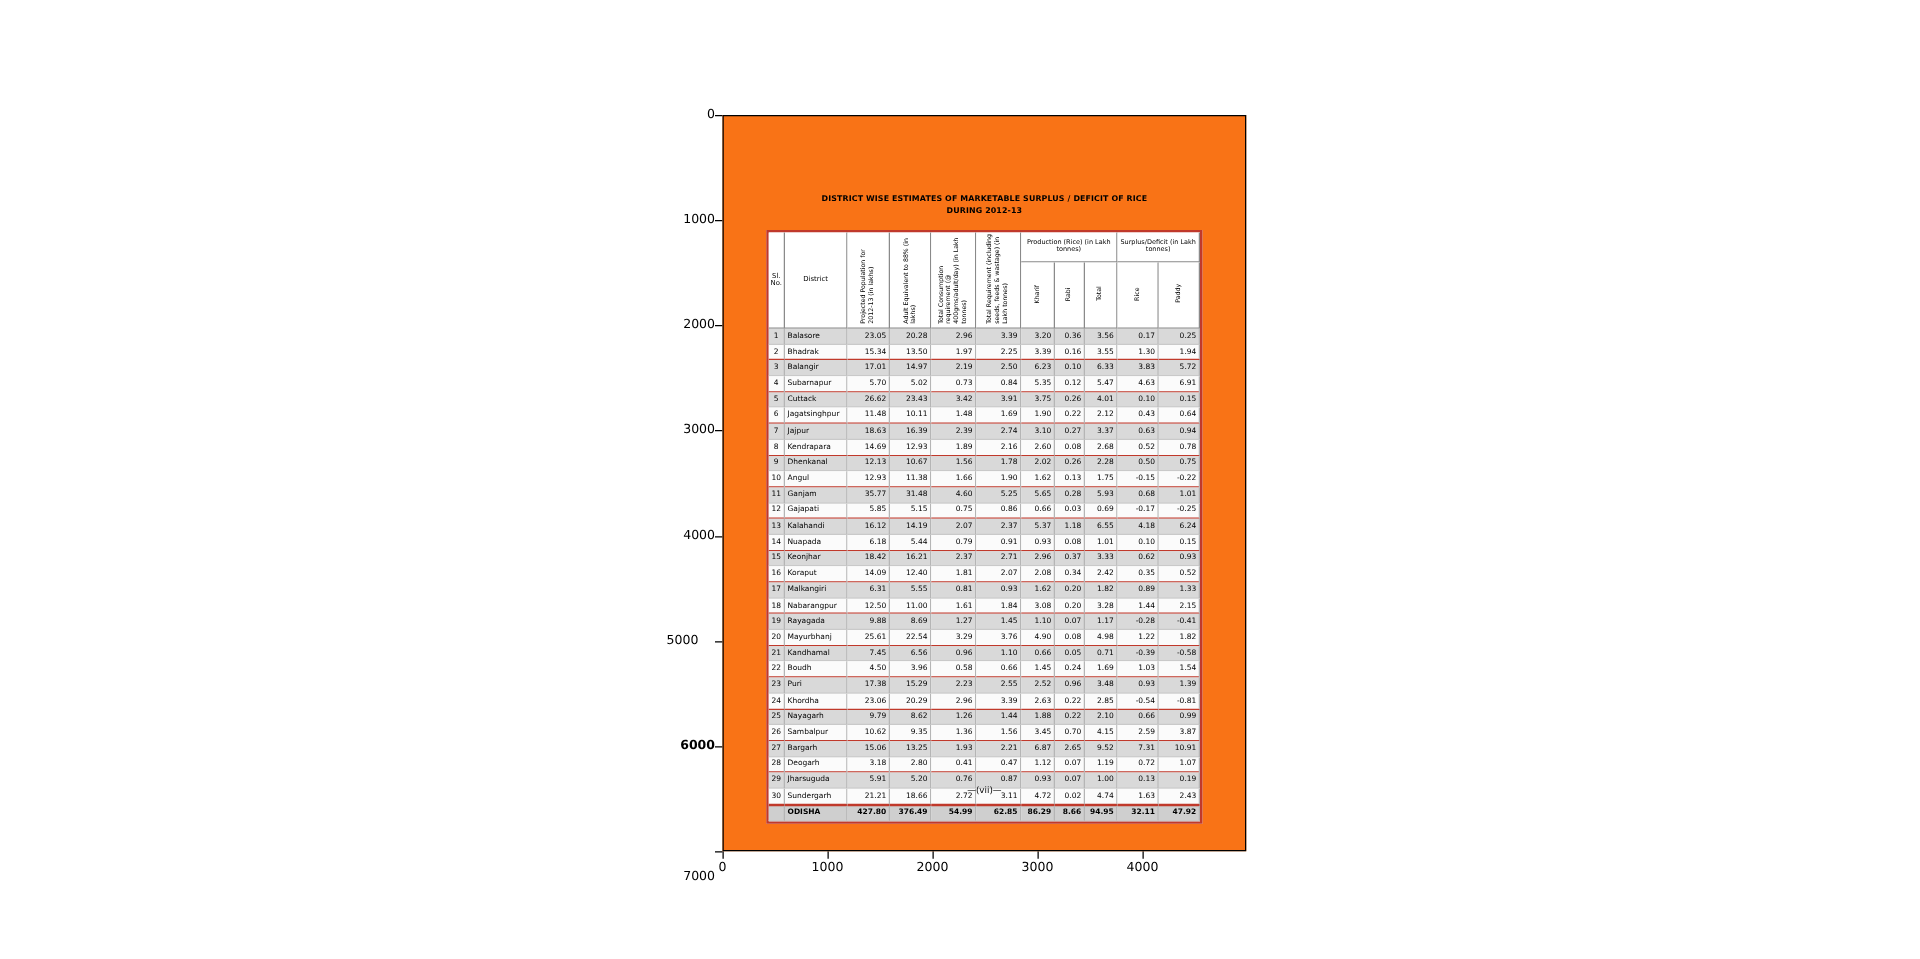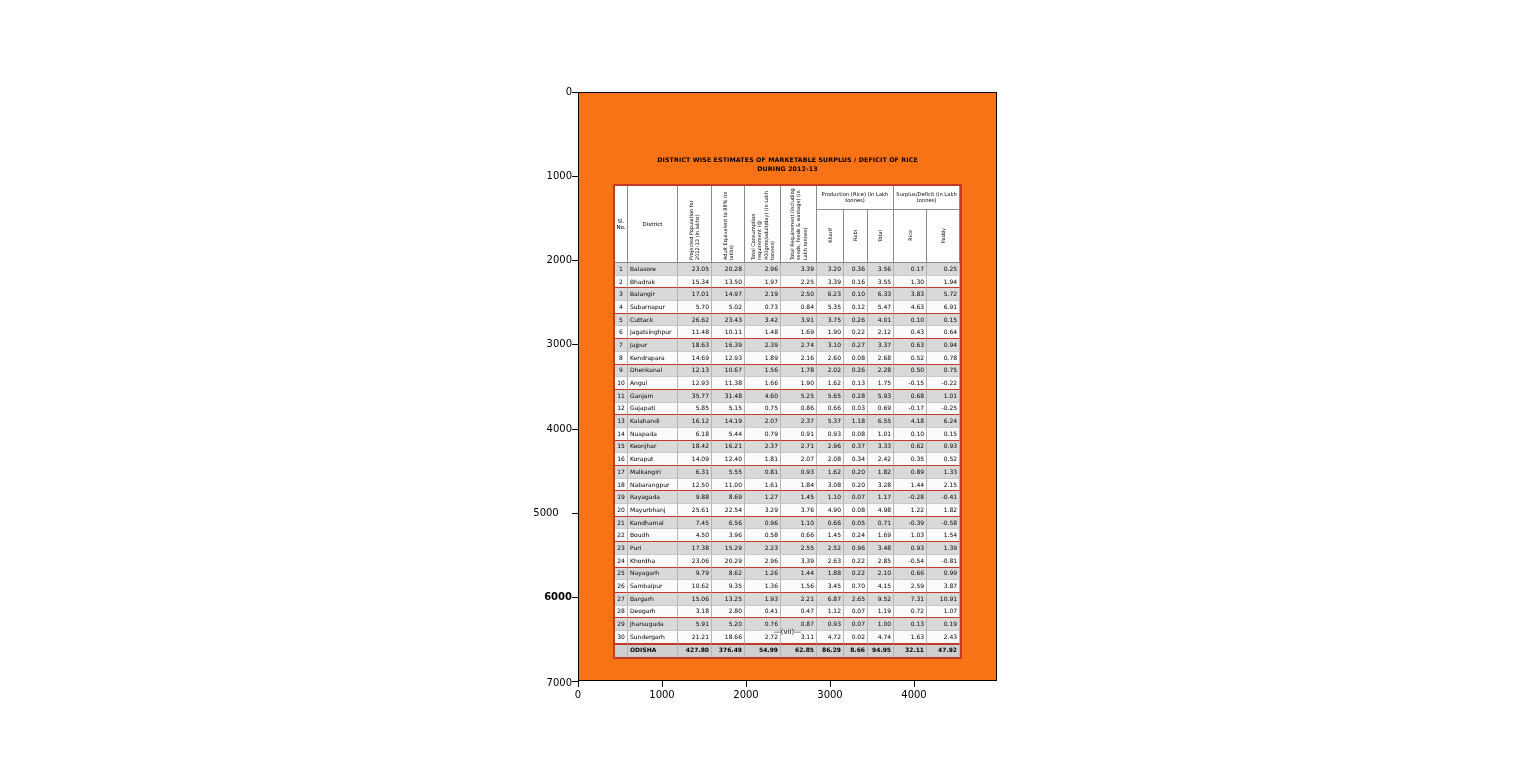--- a/index.html
+++ b/index.html
@@ -68,21 +68,21 @@
       <div class="ytick-label" style="position: absolute; top: 254.28px;">2000</div>
       <div class="ytick-mark" style="position: absolute; top: 260.28px;"></div>
       <div class="ytick-label" style="position: absolute; top: 338.42px;">3000</div>
       <div class="ytick-mark" style="position: absolute; top: 344.42px;"></div>
       <div class="ytick-label" style="position: absolute; top: 422.56px;">4000</div>
       <div class="ytick-mark" style="position: absolute; top: 428.56px;"></div>
       <div class="ytick-label" style="position: absolute; top: 506.7px; text-align: center;">5000</div>
       <div class="ytick-mark" style="position: absolute; top: 512.7px;"></div>
       <div class="ytick-label" style="position: absolute; top: 590.84px; font-weight: bold;">6000</div>
       <div class="ytick-mark" style="position: absolute; top: 596.84px;"></div>
-      <div class="ytick-label" style="position: absolute; top: 677px;">7000</div>
+      <div class="ytick-label" style="position: absolute; top: 696px;">7000</div>
       <div class="ytick-mark" style="position: absolute; top: 680.98px;"></div>
     </div>
   <div id="xticks">
       <div class="xtick-label" style="position: absolute; left: 554px;">0</div>
       <div class="xtick-mark" style="position: absolute; left: 578px;"></div>
       <div class="xtick-label" style="position: absolute; left: 638px;">1000</div>
       <div class="xtick-mark" style="position: absolute; left: 662px;"></div>
       <div class="xtick-label" style="position: absolute; left: 722px;">2000</div>
       <div class="xtick-mark" style="position: absolute; left: 746px;"></div>
       <div class="xtick-label" style="position: absolute; left: 806px;">3000</div>

